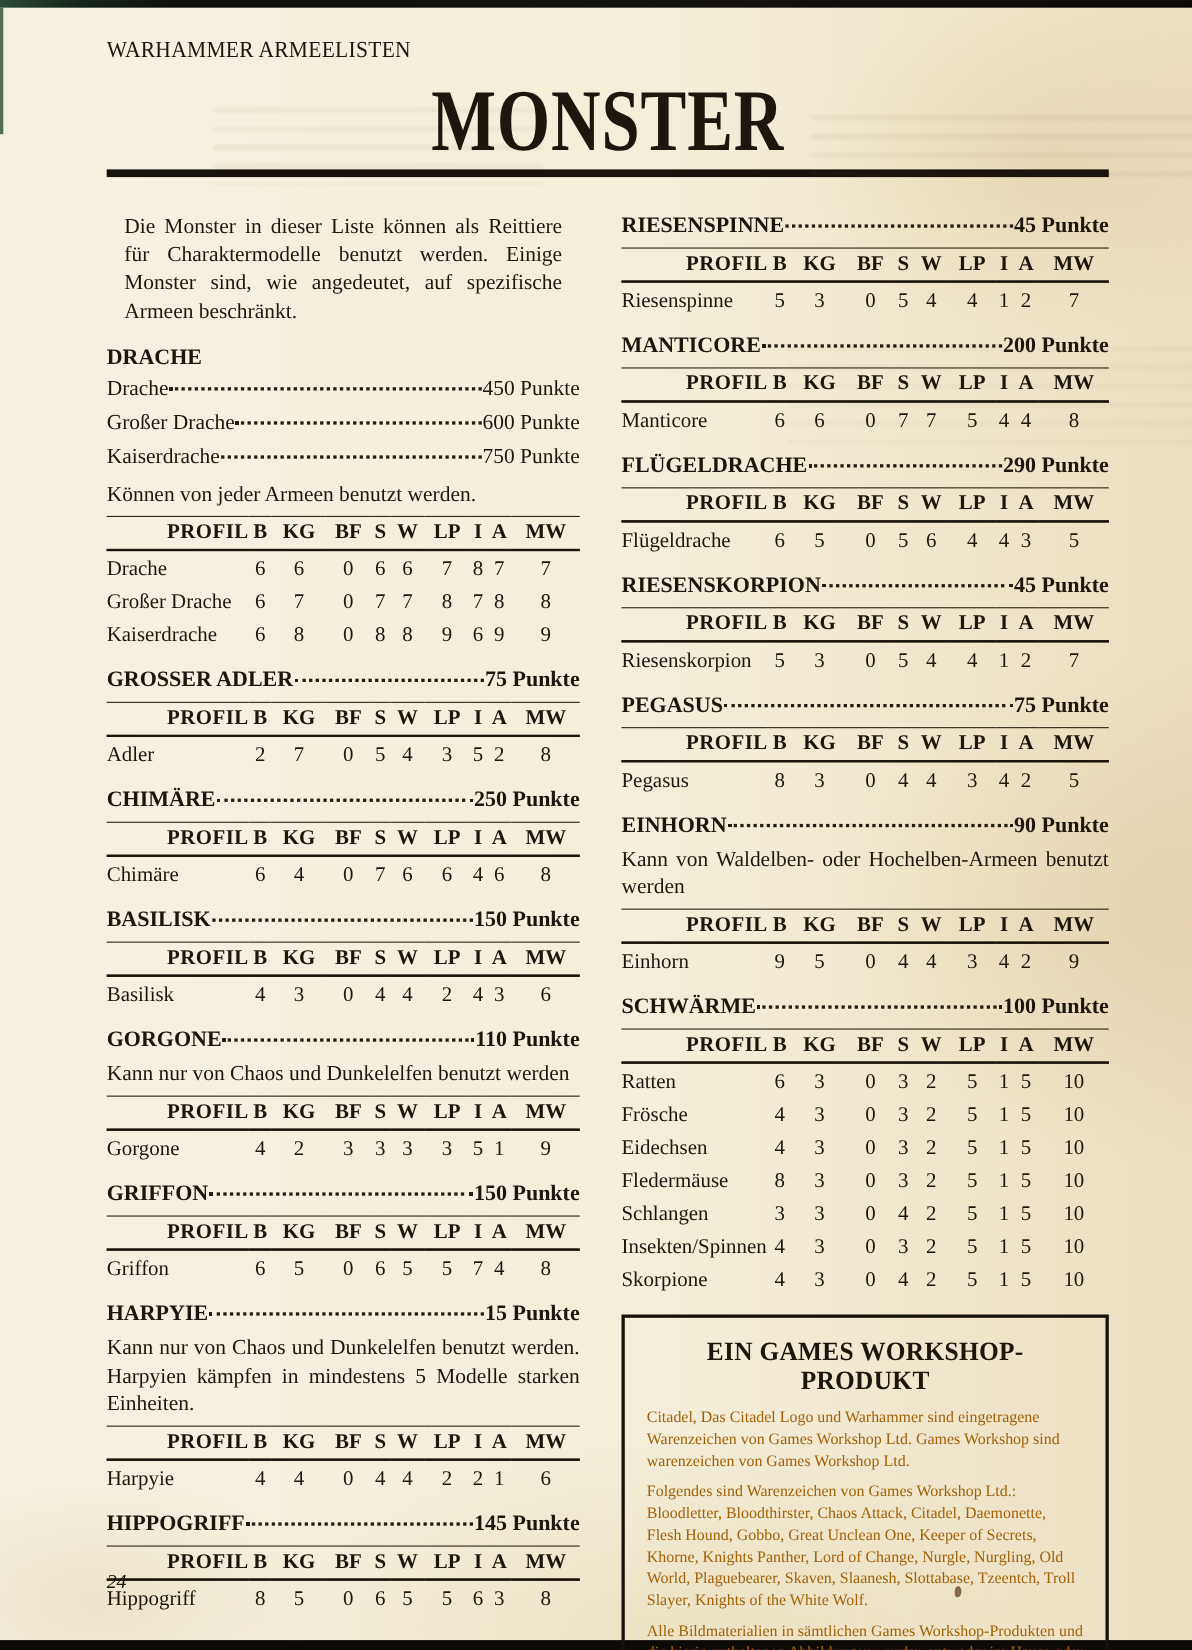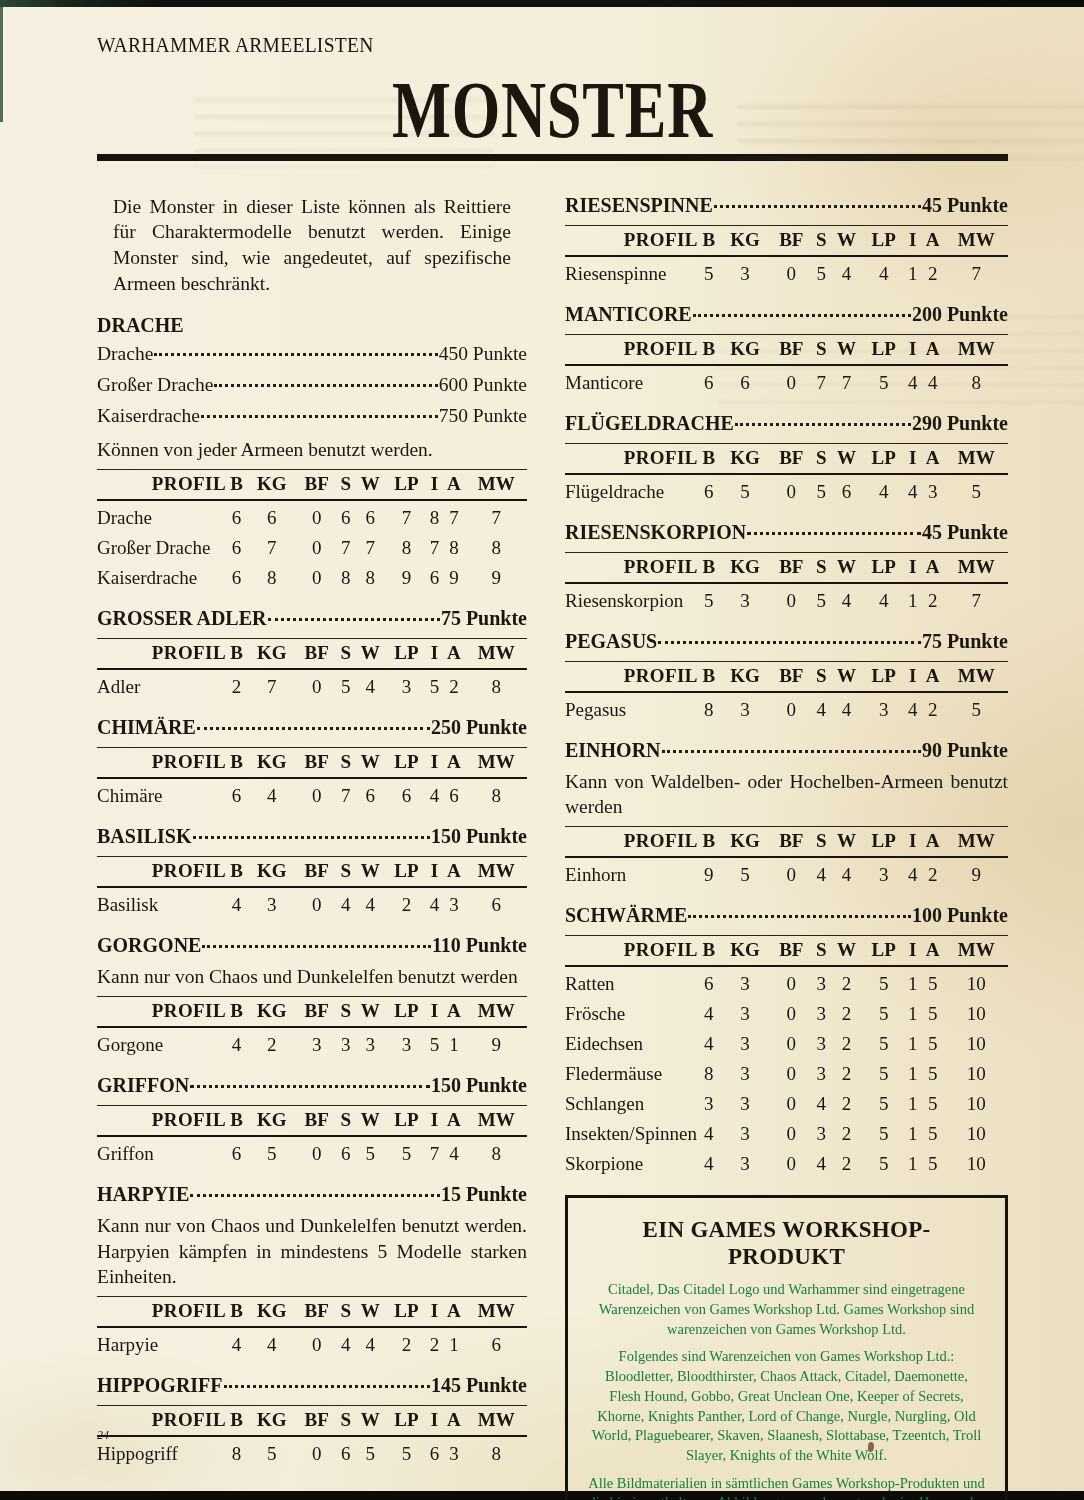--- a/index.html
+++ b/index.html
@@ -47,23 +47,23 @@
 
   table.profile{width:100%;border-collapse:collapse;margin-top:7px;}
   table.profile th{font-size:19px;font-weight:bold;text-align:center;padding:3px 0 4px;
     border-top:1.5px solid #2a2316;border-bottom:2px solid #1a140c;}
   table.profile th.first{text-align:right;width:30%;letter-spacing:.4px;}
   table.profile td{font-size:19px;text-align:center;padding:6px 0 2px;}
   table.profile td.first{text-align:left;}
 
   .gw-box{margin-top:18px;border:3px solid #17120c;padding:8px 16px 18px;}
   .gw-title{text-align:center;font-size:24px;font-weight:bold;margin:10px 0 10px;letter-spacing:.3px;transform:scaleX(.96);}
-  .gw-p{font-size:14.5px;line-height:1.36;text-align:center;margin:8px 4px;color:#15803d;}
-
-  .page-number{position:absolute;left:0;top:1428px;font-style:italic;font-size:12px;}
+  .gw-p{font-size:14.5px;line-height:1.36;text-align:left;margin:8px 4px;color:#a16207;}
+
+  .page-number{position:absolute;left:0;top:1428px;font-style:italic;font-size:18px;}
 </style>
 </head>
 <body>
 
 <div class="edge-top"></div>
 <div class="edge-left"></div>
 <div class="edge-bottom"></div>
 <div class="stain"></div>
 
 <div class="content">

